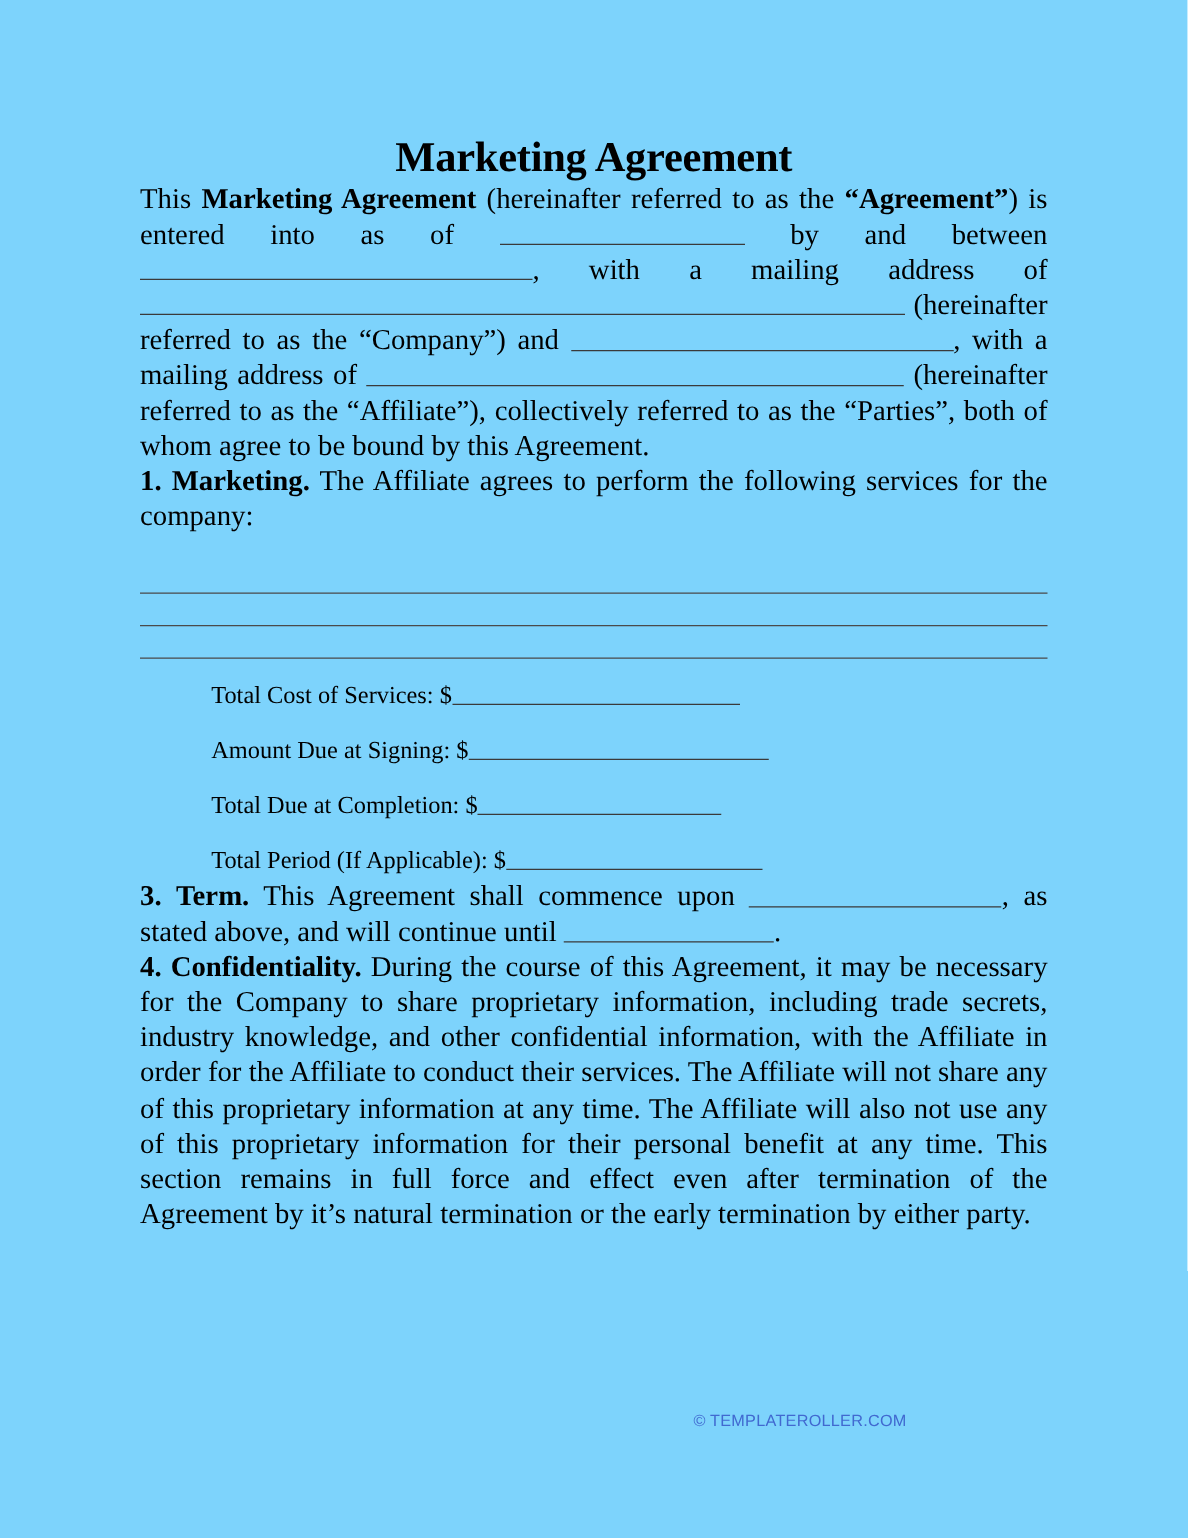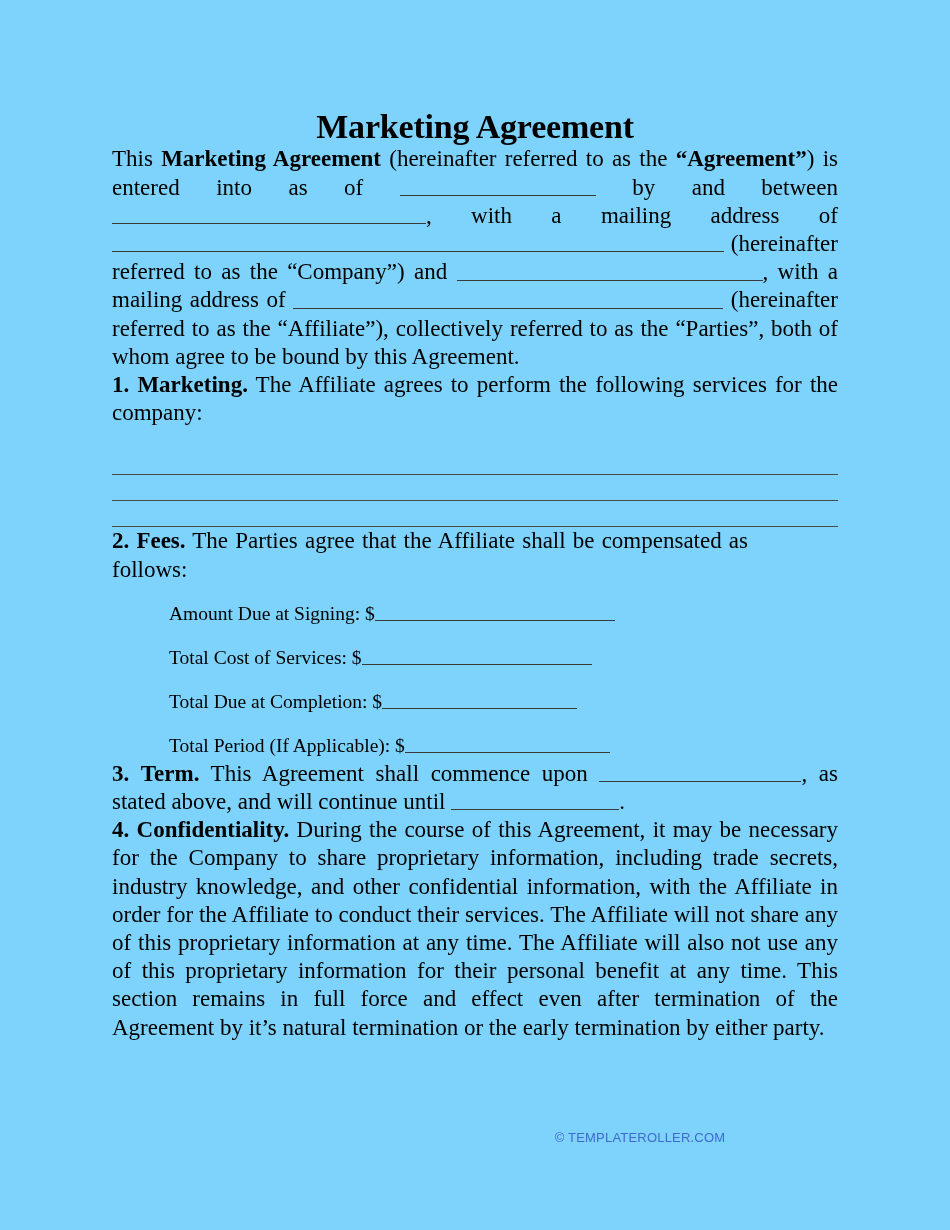--- a/index.html
+++ b/index.html
@@ -129,27 +129,24 @@
     <p class="para p-sec">
       <span class="bold">1.</span><span class="bold">&nbsp;</span><span class="bold">Marketing.</span><span> The Affiliate agrees to perform the following services for the company:</span>
     </p>
 
     <div class="rule-lines">
       <div class="rule-line"></div>
       <div class="rule-line"></div>
       <div class="rule-line"></div>
     </div>
 
-    <p class="para p-fees">
-      <span class="bold">2.</span><span class="bold">&nbsp;</span><span class="bold">Fees.</span><span> The Parties agree that the Affiliate shall be compensated as follows:</span>
-    </p>
 
     <div class="fee-list">
+      <div class="fee-item"><span>Total Cost of Services: $</span><span class="blank" style="width:230px"></span></div>
       <div class="fee-item"><span>Amount Due at Signing: $</span><span class="blank" style="width:240px"></span></div>
-      <div class="fee-item"><span>Total Cost of Services: $</span><span class="blank" style="width:230px"></span></div>
       <div class="fee-item"><span>Total Due at Completion: $</span><span class="blank" style="width:195px"></span></div>
       <div class="fee-item"><span>Total Period (If Applicable): $</span><span class="blank" style="width:205px"></span></div>
     </div>
 
     <p class="para p-term">
       <span class="bold">3.</span><span class="bold">&nbsp;</span><span class="bold">Term.</span><span> This Agreement shall commence upon </span><span class="blank" style="width:202px"></span><span>, as stated above, and will continue until </span><span class="blank" style="width:168px"></span><span>.</span>
     </p>
 
     <p class="para p-conf">
       <span class="bold">4.</span><span class="bold">&nbsp;</span><span class="bold">Confidentiality.</span><span> During the course of this Agreement, it may be necessary for the Company to share proprietary information, including trade secrets, industry knowledge, and other confidential information, with the Affiliate in order for the Affiliate to conduct their services. The Affiliate will not share any of this proprietary information at any time. The Affiliate will also not use any of this proprietary information for their personal benefit at any time. This section remains in full force and effect even after termination of the Agreement by it’s natural termination or the early termination by either party.</span>

